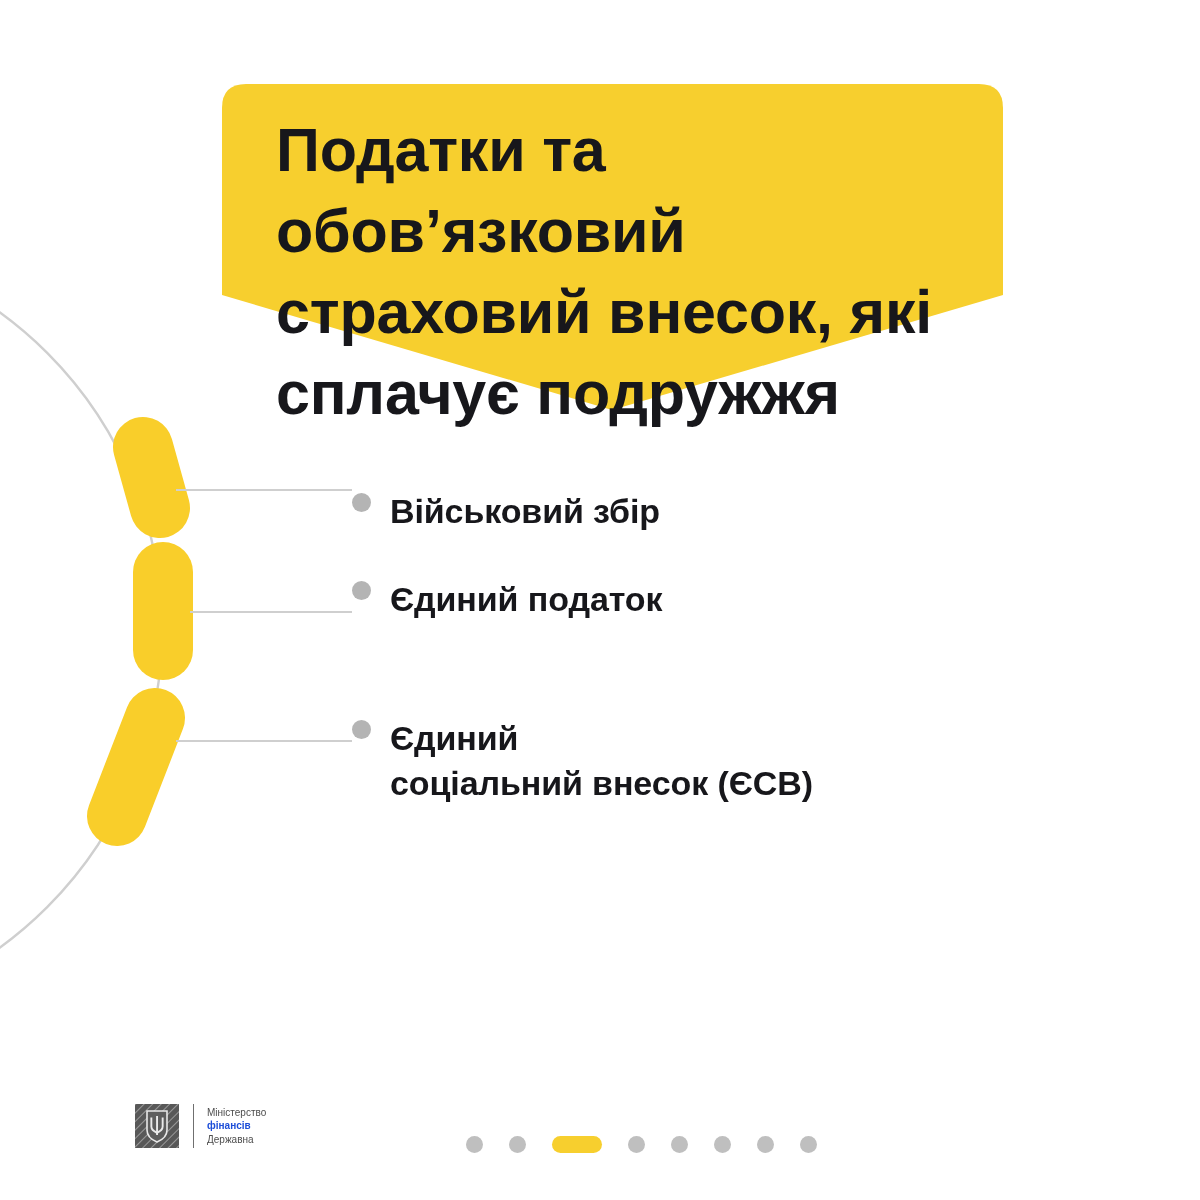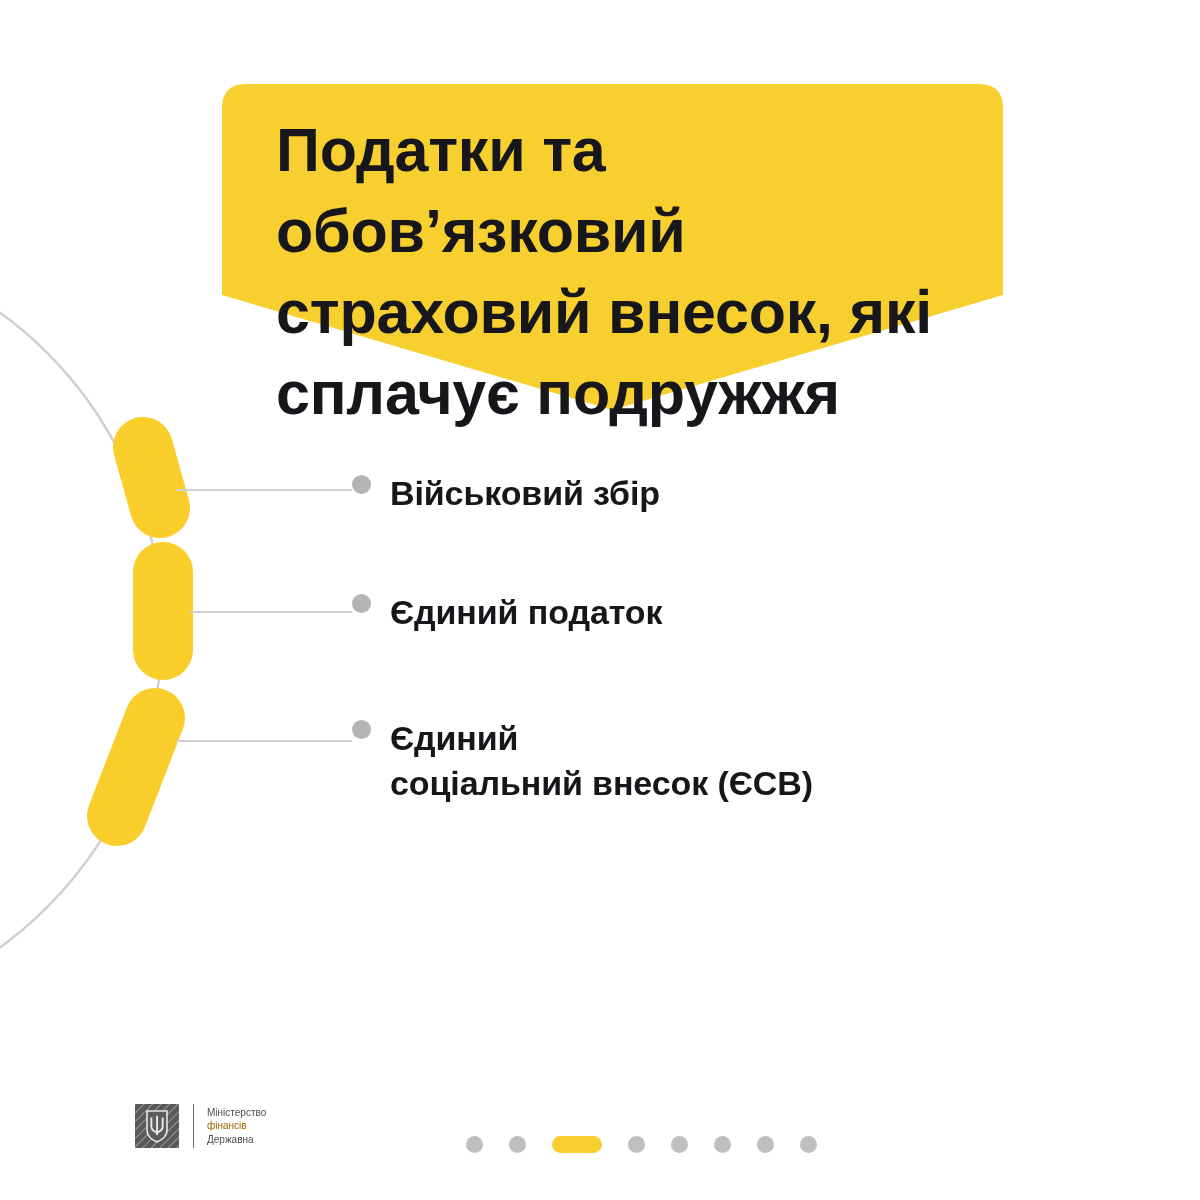--- a/index.html
+++ b/index.html
@@ -99,21 +99,21 @@
     height: 44px;
     background: #6f6f6f;
     margin: 0 13px 0 14px;
     flex: 0 0 auto;
   }
   #minfin-words {
     color: #4d4d4d;
     font-size: 10px;
     line-height: 1.32;
   }
-  #minfin-words .strong { font-weight: normal; color: #a16207; }
+  #minfin-words .strong { font-weight: bold; color: #1d4ed8; }
 
   #footer-tax {
     position: absolute;
     left: 900px;
     top: 1106px;
     display: flex;
     align-items: center;
   }
   #tax-emblem {
     width: 84px;
@@ -179,26 +179,26 @@
                L 781 211
                L 390 326
                L 0 211
                L 0 24
                Q 0 0 24 0 Z" fill="#f7cf2e"></path>
     </svg>
     <div id="title-text">Податки та обов’язковий страховий внесок, які сплачує подружжя</div>
   </div>
 
   <div id="bullet-list">
-    <div class="bullet-row" style="left:352px; top:471px;">
+    <div class="bullet-row" style="left:352px; top:489px;">
       <span class="bullet-dot"></span>
       <span class="bullet-label">Військовий збір</span>
     </div>
 
-    <div class="bullet-row" style="left:352px; top:590px;">
+    <div class="bullet-row" style="left:352px; top:577px;">
       <span class="bullet-dot"></span>
       <span class="bullet-label">Єдиний податок</span>
     </div>
 
     <div class="bullet-row" style="left:352px; top:716px;">
       <span class="bullet-dot"></span>
       <span class="bullet-label">Єдиний
 соціальний внесок (ЄСВ)</span>
     </div>
   </div>

